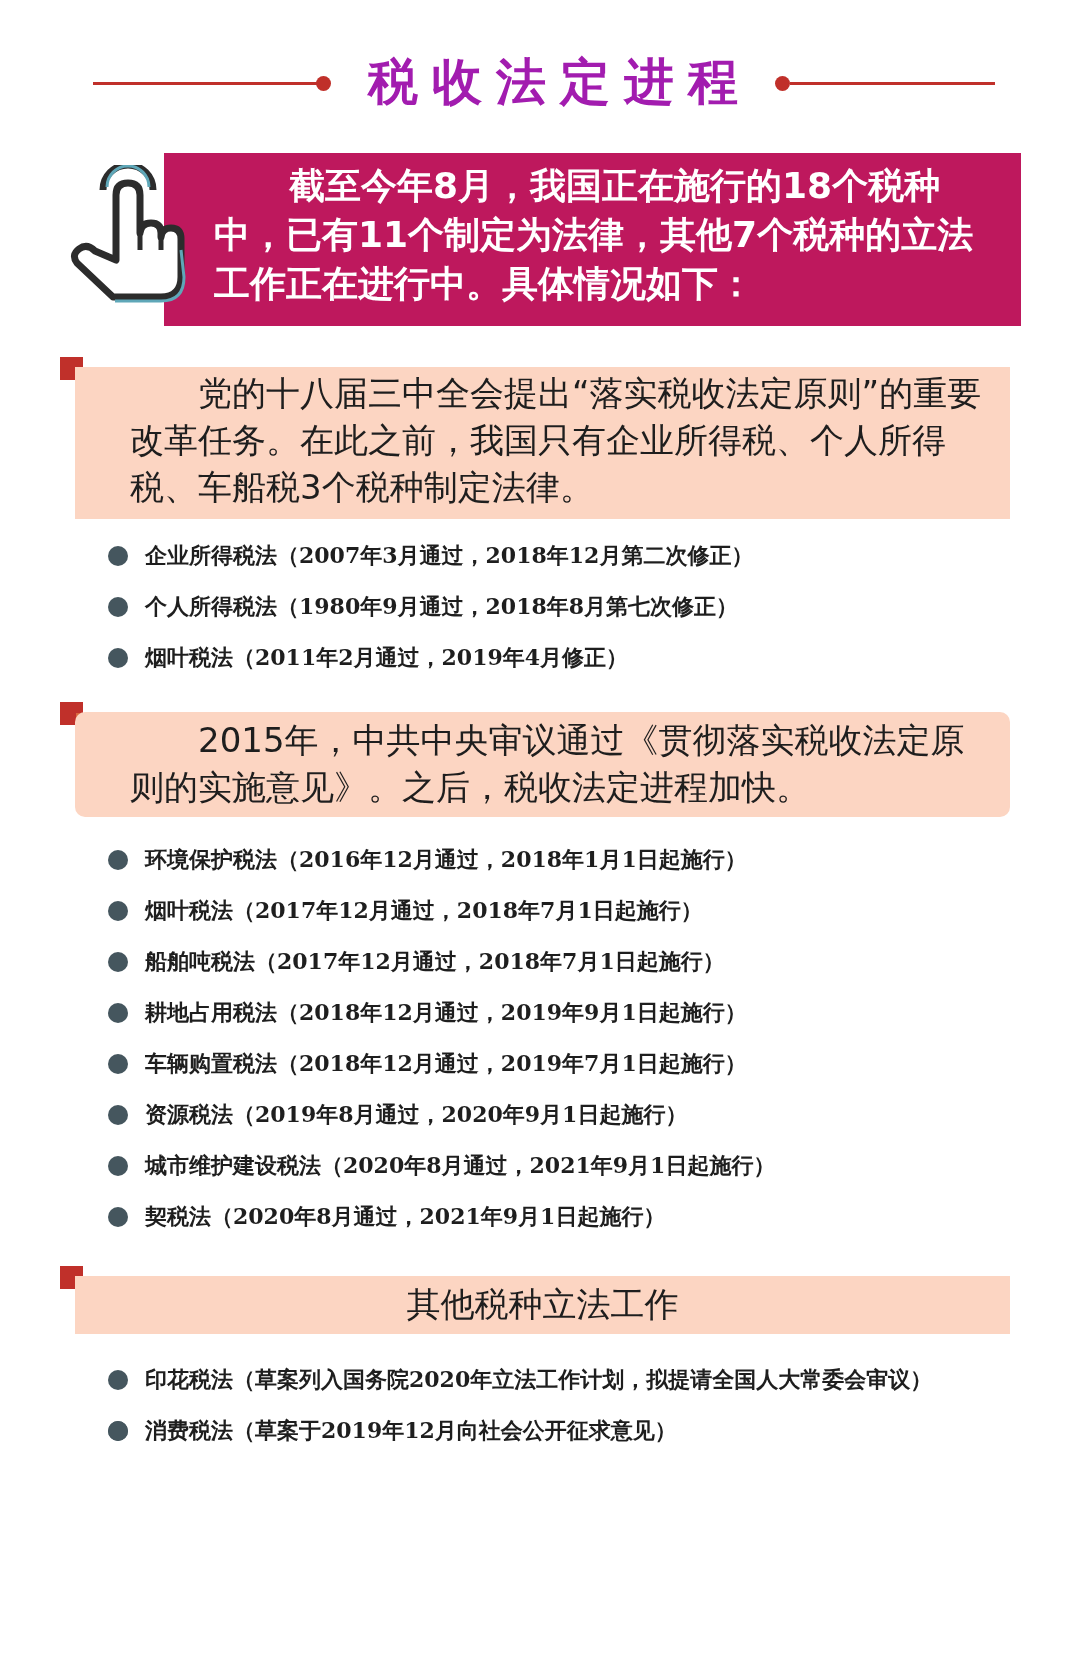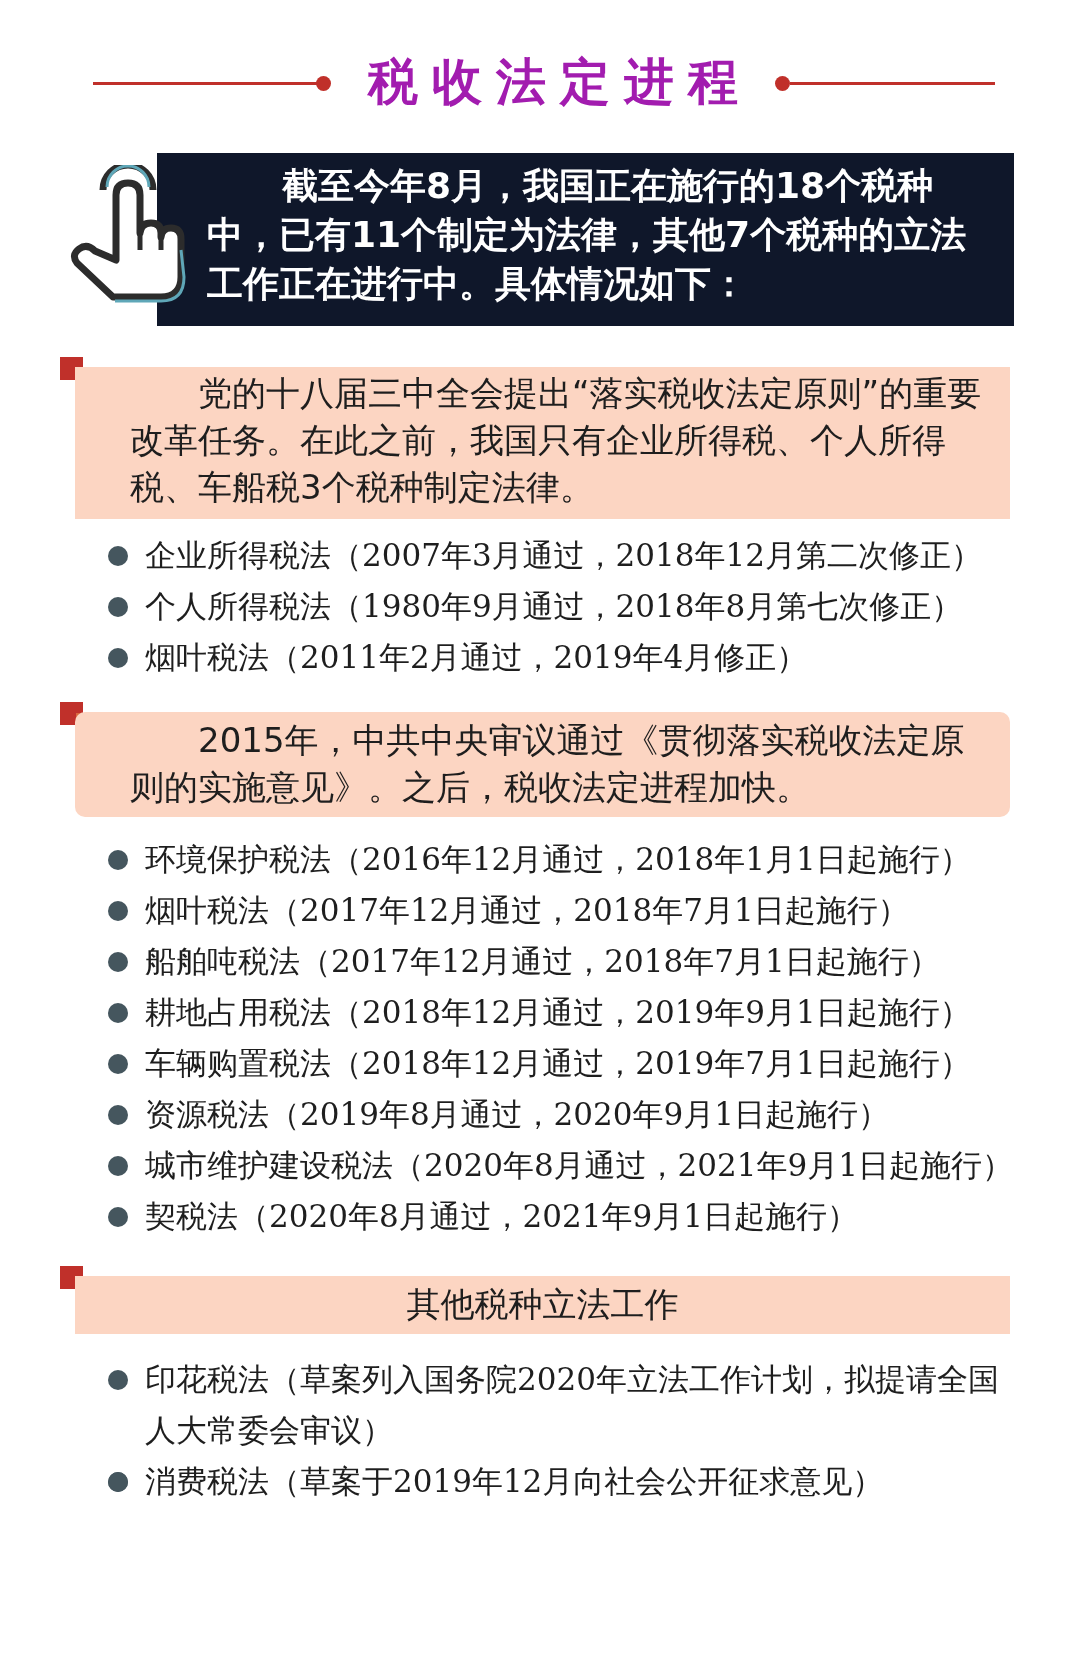--- a/index.html
+++ b/index.html
@@ -11,39 +11,39 @@
   .title-line { position:absolute; top:30px; height:3px; background:#c0302a; }
   .title-line.left { left:93px; width:225px; }
   .title-line.right { left:790px; width:205px; }
   .title-dot { position:absolute; top:24px; width:15px; height:15px; border-radius:50%; background:#c0302a; }
   .title-dot.left { left:316px; }
   .title-dot.right { left:775px; }
   .title-text { position:absolute; left:350px; top:0; width:420px; text-align:center;
                 font-size:50px; font-weight:bold; color:#a21caf; letter-spacing:14px; line-height:60px; }
 
   
-  .intro-box { position:absolute; left:157px; top:153px; width:857px; height:173px;
-               background:#0f172a; }
+  .intro-box { position:absolute; left:164px; top:153px; width:857px; height:173px;
+               background:#be185d; }
   .intro-text { position:absolute; left:50px; top:8px; width:770px; color:#ffffff;
                 font-size:36px; font-weight:bold; line-height:49px; text-indent:75px; }
   .hand-icon { position:absolute; left:63px; top:165px; width:125px; height:140px; }
 
   
   .section-header { position:absolute; left:75px; width:935px; background:#fcd5c2; }
   .corner-dark { position:absolute; width:23px; height:23px; background:#c0302a; }
   .corner-light { position:absolute; width:29px; height:29px; background:#ffffff;
                   border:2px solid #d9673e; box-sizing:border-box; }
   .section-text { position:absolute; left:55px; right:25px; font-size:34px; line-height:47px;
                   color:#1e1e1e; text-indent:68px; }
   .section-text.center { text-indent:0; text-align:center; left:0; right:0; }
 
   
   .list { position:absolute; left:100px; width:920px; }
-  .item { position:relative; font-size:31px; line-height:51px; color:#1e1e1e;
-          padding-left:45px; font-family:"DejaVu Serif", serif; white-space:nowrap; }
+  .item { position:relative; font-size:22px; line-height:51px; color:#1e1e1e;
+          padding-left:45px; font-family:"DejaVu Serif", serif; white-space:nowrap;font-weight:bold; }
   .item.wrap { white-space:normal; }
   .bullet { position:absolute; left:8px; top:16px; width:20px; height:20px; border-radius:50%;
             background:#45565e; }
 </style>
 </head>
 <body>
 
 <div class="title-row">
   <div class="title-line left"></div>
   <div class="title-dot left"></div>

